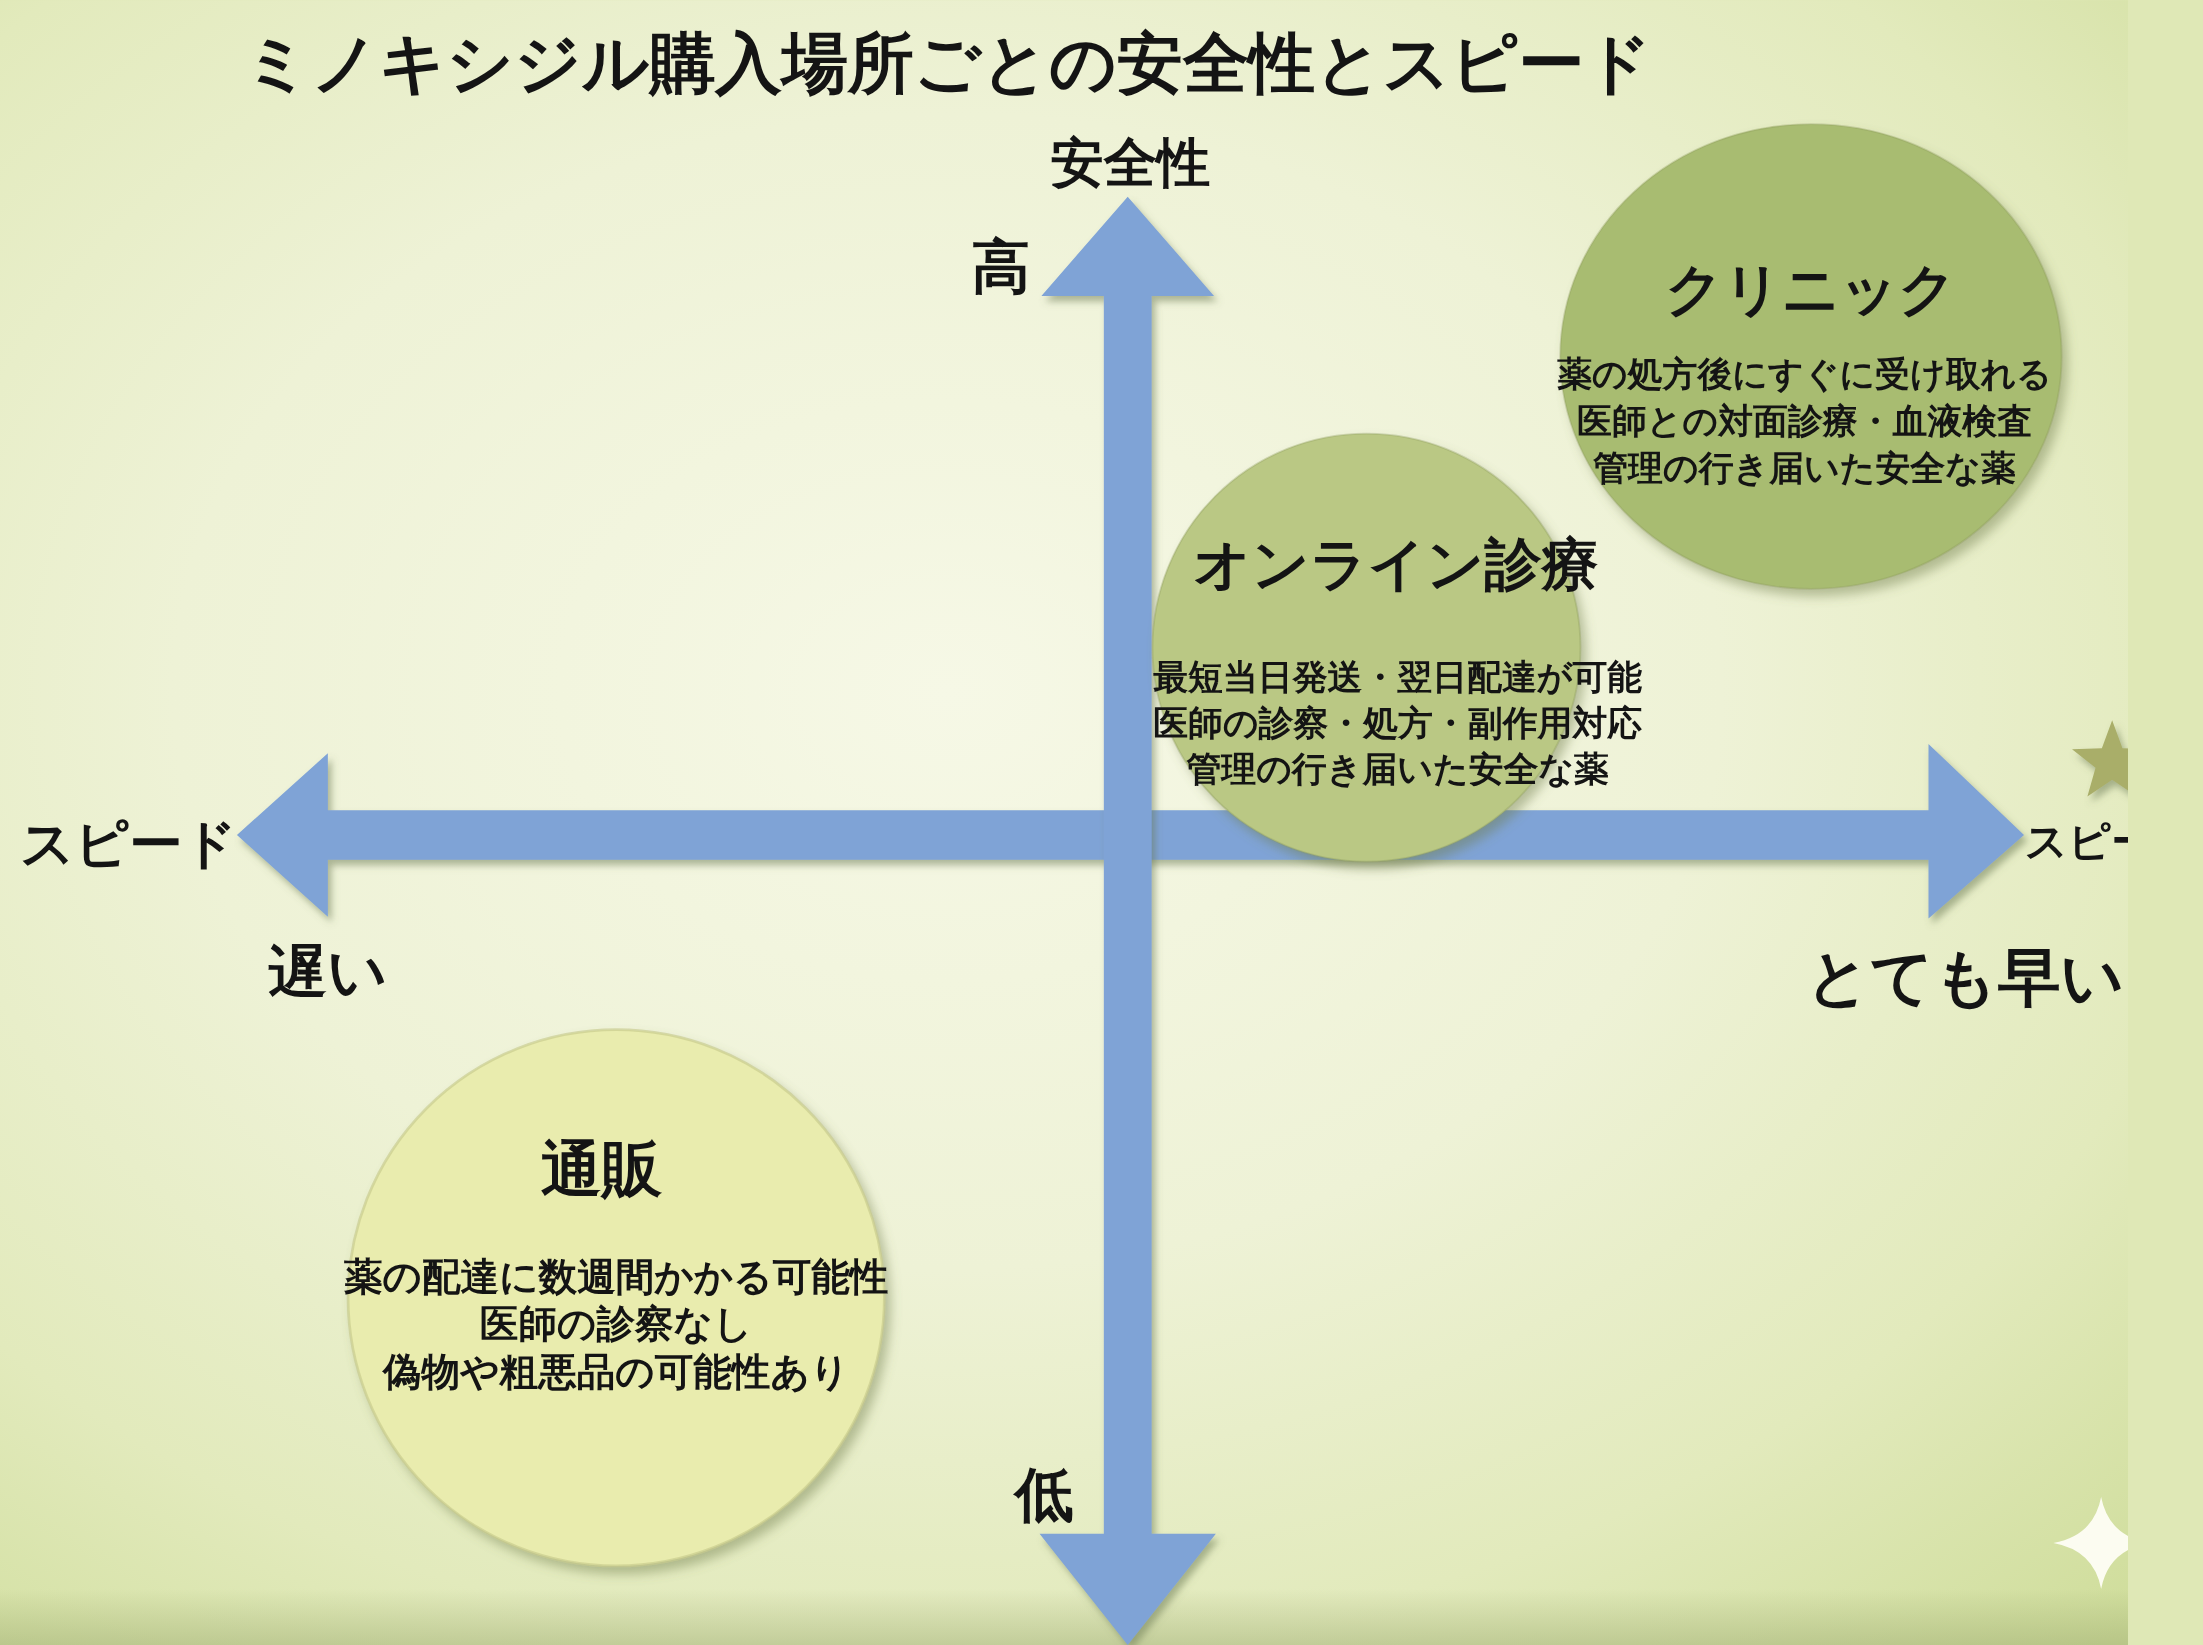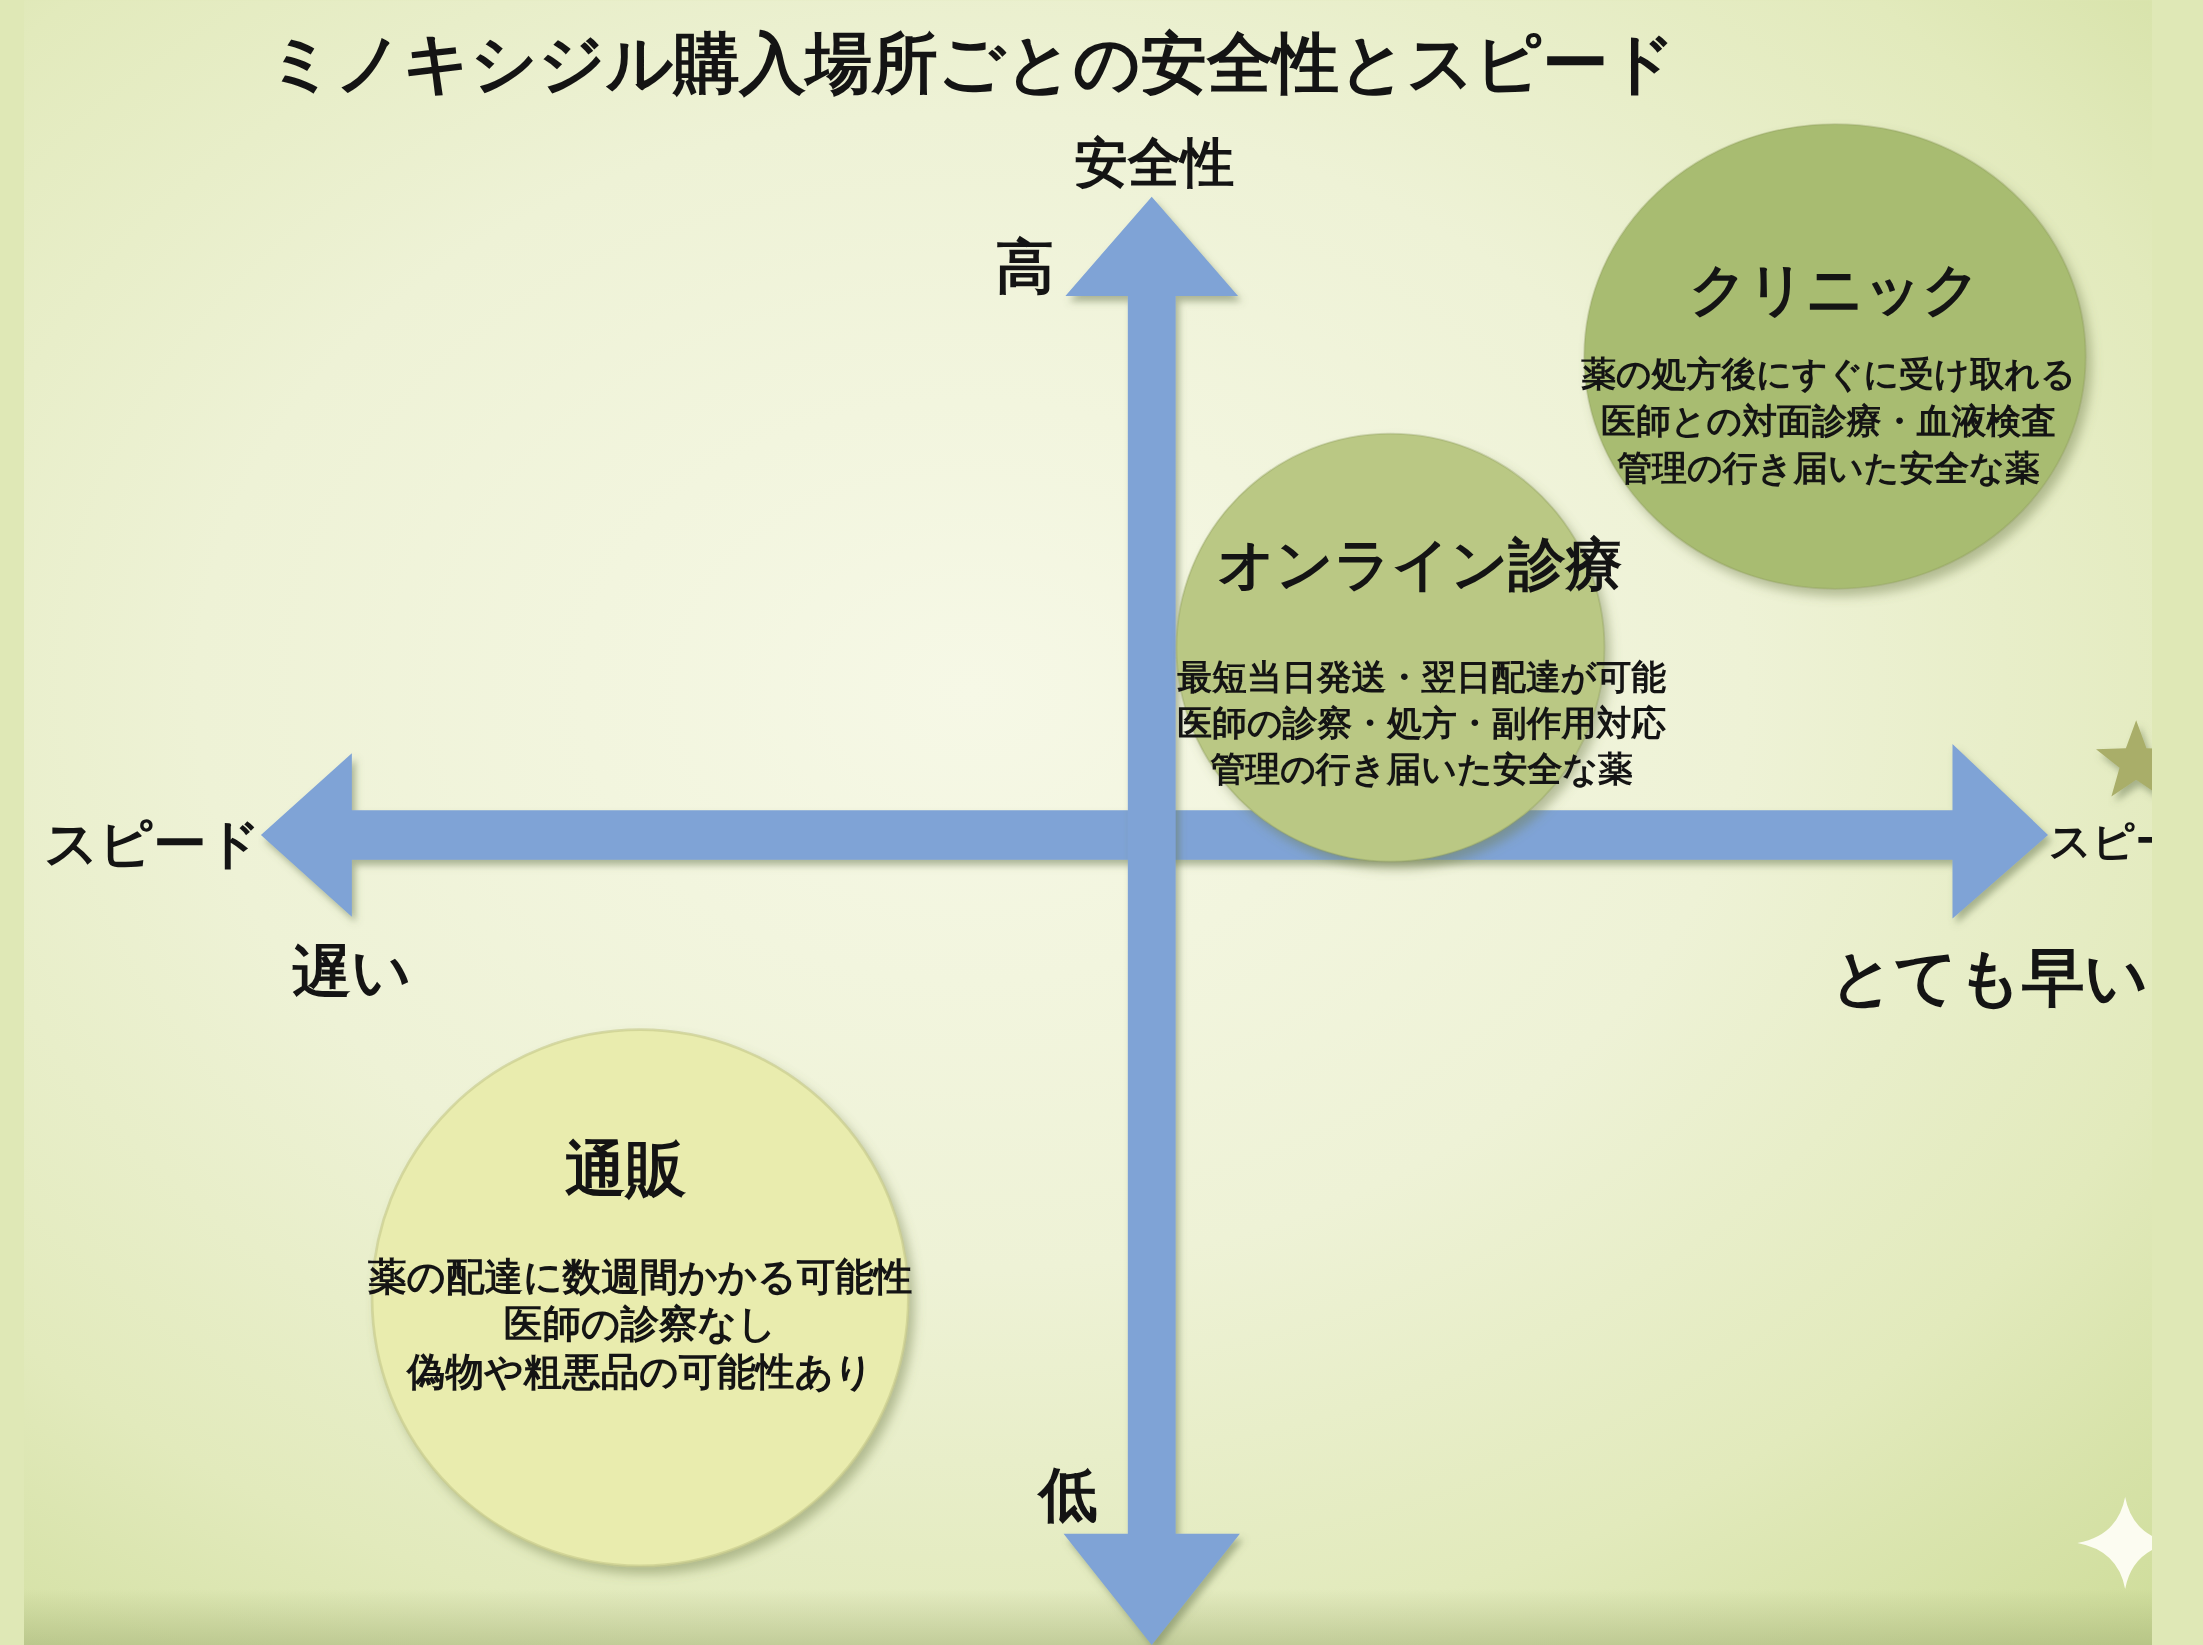--- a/index.html
+++ b/index.html
@@ -1,17 +1,17 @@
 <!DOCTYPE html>
 <html style="font-size:14.7px"><head>
 <meta charset="utf-8">
 <style>
   html,body{margin:0;padding:0;background:#dfe8b6;}
   .stage{position:relative;width:2128px;height:1646px;overflow:hidden;
-         font-family:"Liberation Sans","DejaVu Sans",sans-serif;margin-left:24px;}
+         font-family:"Liberation Sans","DejaVu Sans",sans-serif;}
   svg{display:block}
   text{fill:#141414;font-weight:900;font-family:"Liberation Sans","DejaVu Sans",sans-serif;}
   .t-main{font-size:72px;}
   .t-axis{font-size:58px;}
   .t-axis-sm{font-size:46px;}
   .t-end{font-size:64px;}
   .t-end-lg{font-size:68px;}
   .t-bub-title{font-size:62px;}
   .t-bub-title-lg{font-size:66px;}
   .t-bub-line{font-size:38px;}

